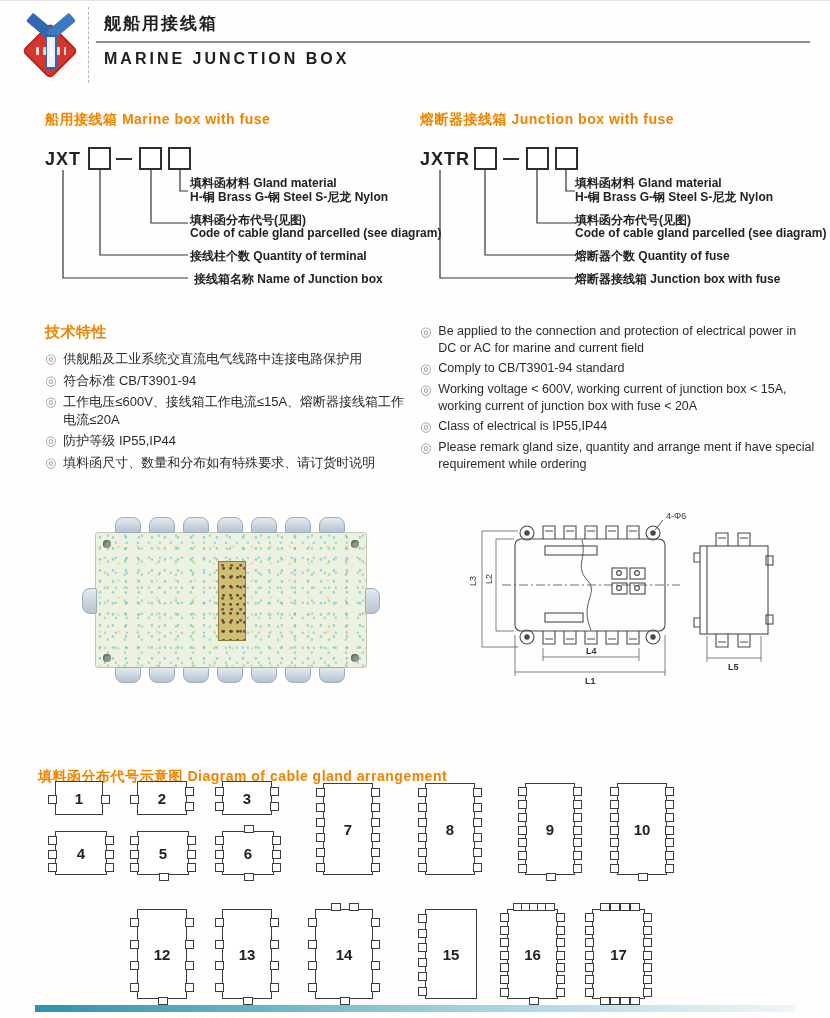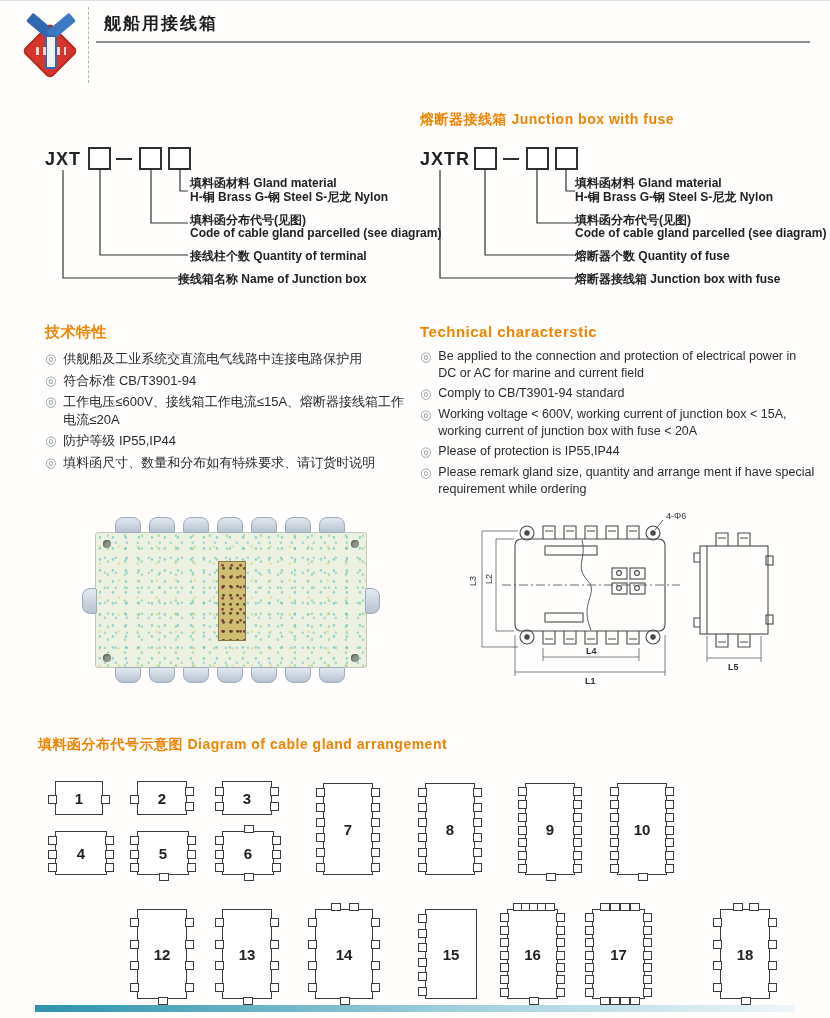--- a/index.html
+++ b/index.html
@@ -85,40 +85,42 @@
   <div class="logo">
     <div class="diamond"></div>
     <div class="ybar-l"></div>
     <div class="ybar-r"></div>
     <div class="ystem"></div>
     <div class="dotrow"></div>
   </div>
   <div class="vdash"></div>
   <div class="title-cn">舰船用接线箱</div>
   <div class="hrule"></div>
-
+  <div class="title-en">MARINE JUNCTION BOX</div>
+
+  <div class="ohead" style="left:45px;top:110px;">船用接线箱 Marine box with fuse</div>
   <div class="mcode" style="left:45px;top:148px;">JXT</div>
   <div class="mbox" style="left:88px;top:146px;"></div>
   <div class="mdash" style="left:116px;top:157px;"></div>
   <div class="mbox" style="left:139px;top:146px;"></div>
   <div class="mbox" style="left:168px;top:146px;"></div>
   <svg class="mlines" style="left:50px;top:168px;" width="150" height="115" viewBox="0 0 150 115">
     <g fill="none" stroke="#333" stroke-width="1.2">
       <path d="M13,1 V109 H138"></path>
       <path d="M50,1 V86 H138"></path>
       <path d="M101,1 V54 H138"></path>
       <path d="M130,1 V22 H138"></path>
     </g>
   </svg>
   <div class="mlabel" style="left:190px;top:174px;">填料函材料 Gland material</div>
   <div class="mlabel" style="left:190px;top:188px;">H-铜 Brass  G-钢 Steel  S-尼龙 Nylon</div>
   <div class="mlabel" style="left:190px;top:211px;">填料函分布代号(见图)</div>
   <div class="mlabel" style="left:190px;top:225px;">Code of cable gland parcelled (see diagram)</div>
   <div class="mlabel" style="left:190px;top:247px;">接线柱个数 Quantity of terminal</div>
-  <div class="mlabel" style="left:178px;top:270px;text-align:center;">接线箱名称 Name of Junction box</div>
+  <div class="mlabel" style="left:194px;top:270px;text-align:center;">接线箱名称 Name of Junction box</div>
 
   <div class="ohead" style="left:420px;top:110px;">熔断器接线箱 Junction box with fuse</div>
   <div class="mcode" style="left:420px;top:148px;">JXTR</div>
   <div class="mbox" style="left:474px;top:146px;"></div>
   <div class="mdash" style="left:503px;top:157px;"></div>
   <div class="mbox" style="left:526px;top:146px;"></div>
   <div class="mbox" style="left:555px;top:146px;"></div>
   <svg class="mlines" style="left:425px;top:168px;" width="155" height="115" viewBox="0 0 155 115">
     <g fill="none" stroke="#333" stroke-width="1.2">
       <path d="M15,1 V109 H150"></path>
@@ -154,37 +156,36 @@
           <span class="txt">防护等级 IP55,IP44</span>
         </li>
       <li>
           <span class="blt">◎</span>
           <span class="txt">填料函尺寸、数量和分布如有特殊要求、请订货时说明</span>
         </li>
     </ul>
   </div>
 
   <div class="tech tech-en" style="left:420px;top:322px;width:396px;">
-    <h3>Technical characterstic</h3>
     <ul>
       <li>
           <span class="blt">◎</span>
           <span class="txt">Be applied to the connection and protection of electrical power in DC or AC for marine and current field</span>
         </li>
       <li>
           <span class="blt">◎</span>
           <span class="txt">Comply to CB/T3901-94 standard</span>
         </li>
       <li>
           <span class="blt">◎</span>
           <span class="txt">Working voltage &lt; 600V, working current of junction box &lt; 15A, working current of junction box with fuse &lt; 20A</span>
         </li>
       <li>
           <span class="blt">◎</span>
-          <span class="txt">Please of protection is IP55,IP44</span>
+          <span class="txt">Class of electrical is IP55,IP44</span>
         </li>
       <li>
           <span class="blt">◎</span>
           <span class="txt">Please remark gland size, quantity and arrange ment if have special requirement while ordering</span>
         </li>
     </ul>
   </div>
 
   <div class="photo">
     <div class="pbody"></div>
@@ -275,21 +276,21 @@
     <g fill="#333" font-size="9" font-family="Liberation Sans, DejaVu Sans, sans-serif">
       <text x="196" y="15">4-Φ6</text>
       <text x="15" y="85" transform="rotate(-90 9 88)">L3</text>
       <text x="29" y="85" transform="rotate(-90 23 86)">L2</text>
       <text x="116" y="150" font-weight="bold">L4</text>
       <text x="115" y="180" font-weight="bold">L1</text>
       <text x="258" y="166" font-weight="bold">L5</text>
     </g>
   </svg>
 
-  <div class="ohead" style="left:38px;top:735px;">填料函分布代号示意图 Diagram of cable gland arrangement</div>
+  <div class="ohead" style="left:38px;top:767px;">填料函分布代号示意图 Diagram of cable gland arrangement</div>
 
   <div class="gwrap">
       <div class="gbox" style="left: 55px; top: 780px; width: 48px; height: 34px;">
         <span class="gnum">1</span>
         <i class="tab l" style="top: 12.5px;"></i>
         <i class="tab r" style="top: 12.5px;"></i>
       </div>
       <div class="gbox" style="left: 137px; top: 780px; width: 50px; height: 34px;">
         <span class="gnum">2</span>
         <i class="tab l" style="top: 12.5px;"></i>
@@ -487,30 +488,16 @@
         <i class="tab r" style="top: 77.7857px;"></i>
         <i class="tab t" style="left: 6.5px;"></i>
         <i class="tab t" style="left: 16.5px;"></i>
         <i class="tab t" style="left: 26.5px;"></i>
         <i class="tab t" style="left: 36.5px;"></i>
         <i class="tab b" style="left: 6.5px;"></i>
         <i class="tab b" style="left: 16.5px;"></i>
         <i class="tab b" style="left: 26.5px;"></i>
         <i class="tab b" style="left: 36.5px;"></i>
       </div>
-      <div class="gbox" style="left: 720px; top: 908px; width: 50px; height: 90px;">
-        <span class="gnum">18</span>
-        <i class="tab l" style="top: 7.875px;"></i>
-        <i class="tab l" style="top: 29.625px;"></i>
-        <i class="tab l" style="top: 51.375px;"></i>
-        <i class="tab l" style="top: 73.125px;"></i>
-        <i class="tab r" style="top: 7.875px;"></i>
-        <i class="tab r" style="top: 29.625px;"></i>
-        <i class="tab r" style="top: 51.375px;"></i>
-        <i class="tab r" style="top: 73.125px;"></i>
-        <i class="tab t" style="left: 12.1667px;"></i>
-        <i class="tab t" style="left: 27.8333px;"></i>
-        <i class="tab b" style="left: 20px;"></i>
-      </div>
     </div>
 
   <div class="bottombar"></div>
 </div>
 
 </body></html>

